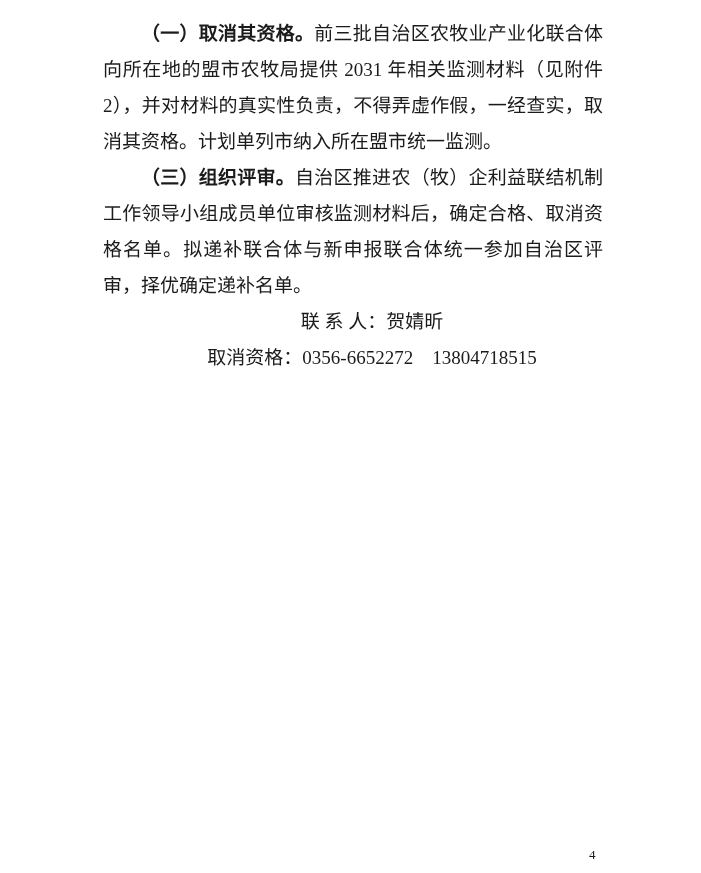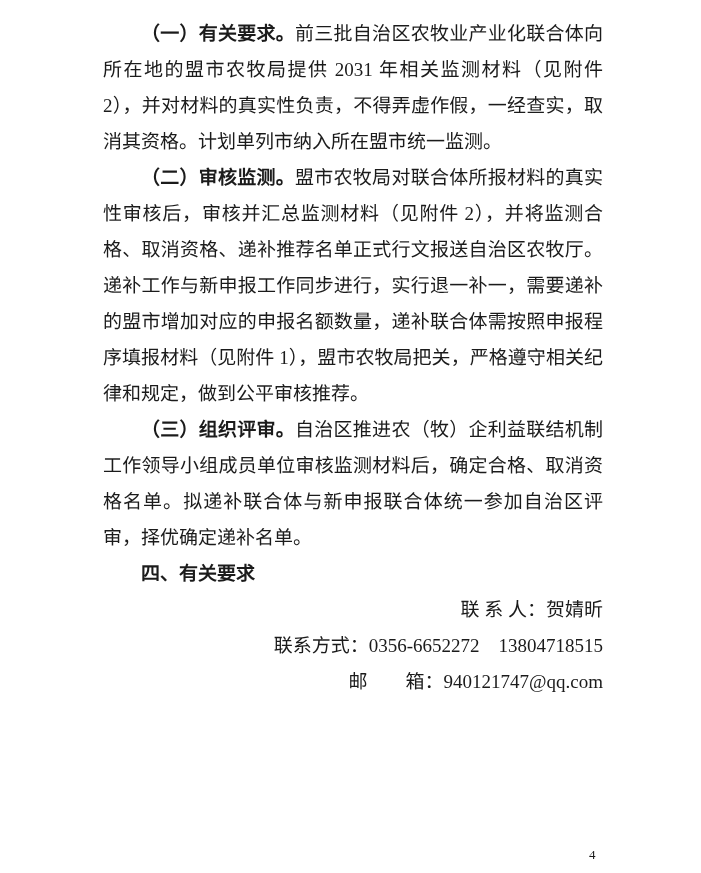--- a/index.html
+++ b/index.html
@@ -33,48 +33,45 @@
     word-break: break-all;
   }
   .lead {
     font-weight: bold;
   }
   p.heading {
     font-weight: bold;
     text-align: left;
   }
   p.contact-line {
-    text-align: right;
+    text-align: center;
   }
   .page-number {
     position: absolute;
     left: 589px;
     top: 847px;
     font-size: 13px;
     color: #1b1b1b;
     font-family: "Liberation Serif", "DejaVu Serif", serif;
   }
 </style>
 </head>
 <body>
 
 <div class="page">
   <div class="content">
 
-    <p class="para"><span class="lead">（一）有关要求。</span><span>前三批自治区农牧业产业化联合体向所在地的盟市农牧局提供 2031 年相关监测材料（见附件 2），并对材料的真实性负责，不得弄虚作假，一经查实，取消其资格。计划单列市纳入所在盟市统一监测。</span></p>
+    <p class="para"><span class="lead">（一）取消其资格。</span><span>前三批自治区农牧业产业化联合体向所在地的盟市农牧局提供 2031 年相关监测材料（见附件 2），并对材料的真实性负责，不得弄虚作假，一经查实，取消其资格。计划单列市纳入所在盟市统一监测。</span></p>
 
-    <p class="para"><span class="lead">（二）审核监测。</span><span>盟市农牧局对联合体所报材料的真实性审核后，审核并汇总监测材料（见附件 2），并将监测合格、取消资格、递补推荐名单正式行文报送自治区农牧厅。递补工作与新申报工作同步进行，实行退一补一，需要递补的盟市增加对应的申报名额数量，递补联合体需按照申报程序填报材料（见附件 1），盟市农牧局把关，严格遵守相关纪律和规定，做到公平审核推荐。</span></p>
 
     <p class="para"><span class="lead">（三）组织评审。</span><span>自治区推进农（牧）企利益联结机制工作领导小组成员单位审核监测材料后，确定合格、取消资格名单。拟递补联合体与新申报联合体统一参加自治区评审，择优确定递补名单。</span></p>
 
-    <p class="para heading">四、有关要求</p>
 
 
     <p class="para contact-line"><span>联 系 人：</span><span>贺婧昕</span></p>
 
-    <p class="para contact-line"><span>联系方式：</span><span>0356-6652272　13804718515</span></p>
+    <p class="para contact-line"><span>取消资格：</span><span>0356-6652272　13804718515</span></p>
 
-    <p class="para contact-line"><span>邮　　箱：</span><span>940121747@qq.com</span></p>
 
   </div>
 
   <div class="page-number">4</div>
 </div>
 
 </body></html>

